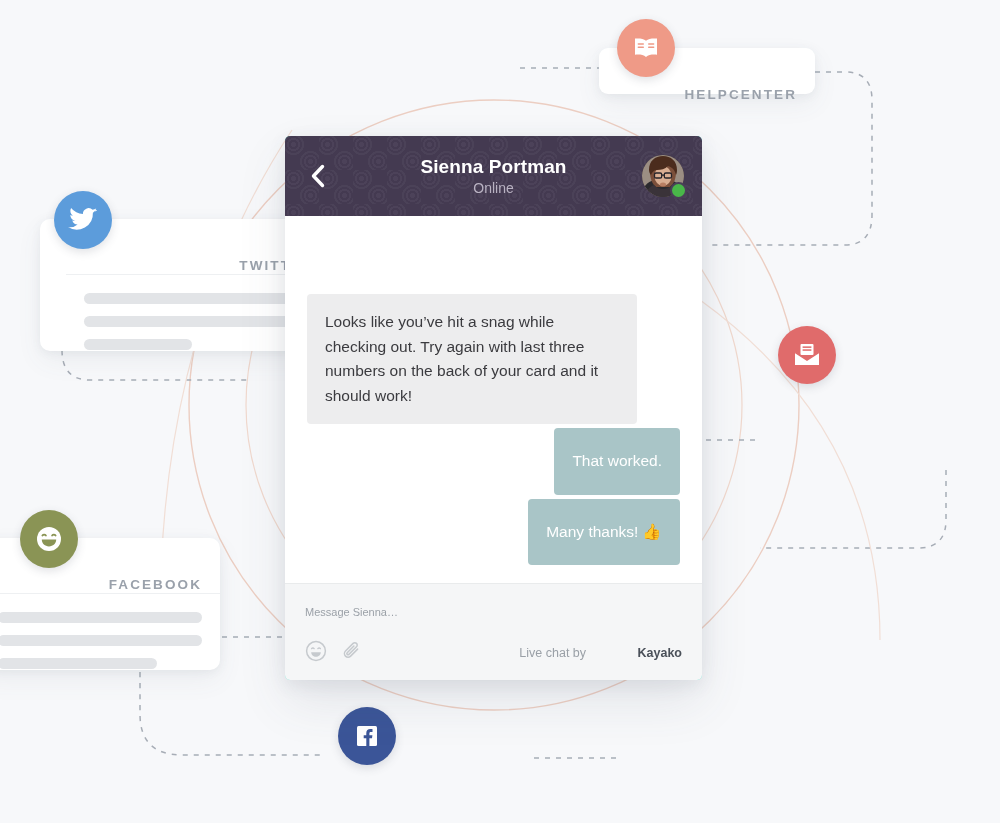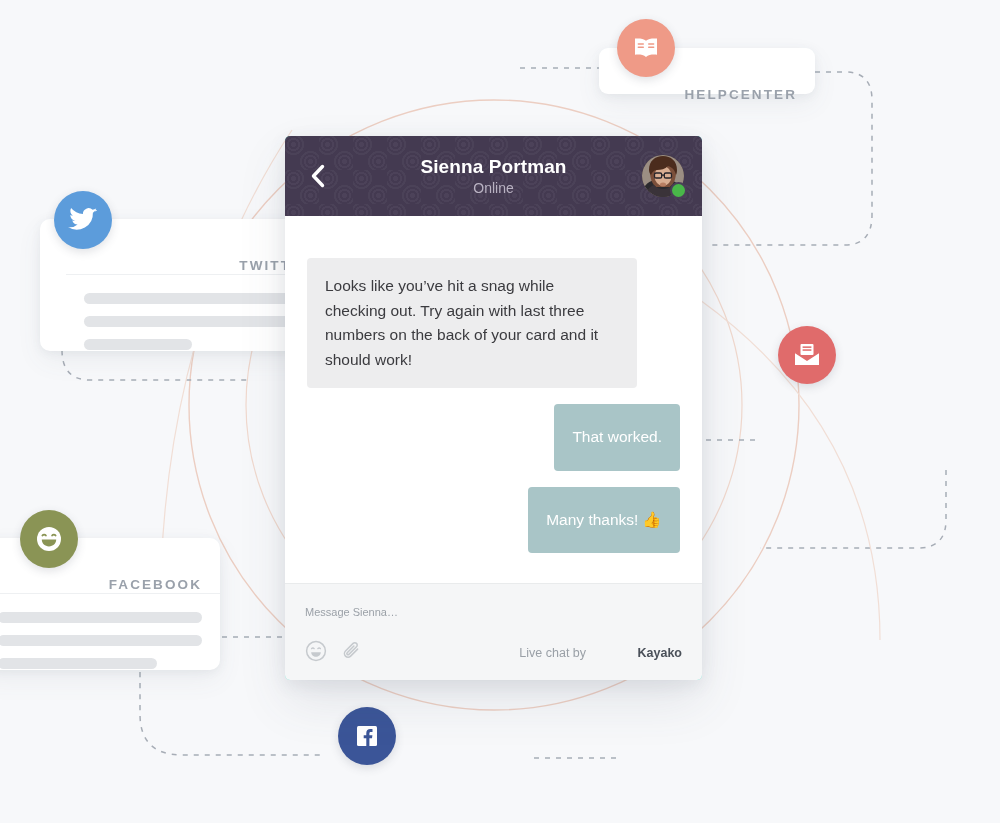--- a/index.html
+++ b/index.html
@@ -159,21 +159,21 @@
   #chat-body {
     flex: 1 1 auto;
     background: #ffffff;
     padding: 0 22px;
     position: relative;
     display: flex;
     flex-direction: column;
     justify-content: flex-end;
     padding-bottom: 14px;
   }
-  .msg-row { display: flex; margin-bottom: 16px; align-items: center; }
+  .msg-row { display: flex; margin-bottom: 4px; align-items: center; }
   .msg-row.in  { justify-content: flex-start; }
   .msg-row.out { justify-content: flex-end; }
   .bubble {
     border-radius: 4px;
     padding: 16px 18px;
     font-size: 15.5px;
     line-height: 1.58;
     max-width: 330px;
     box-sizing: border-box;
   }

